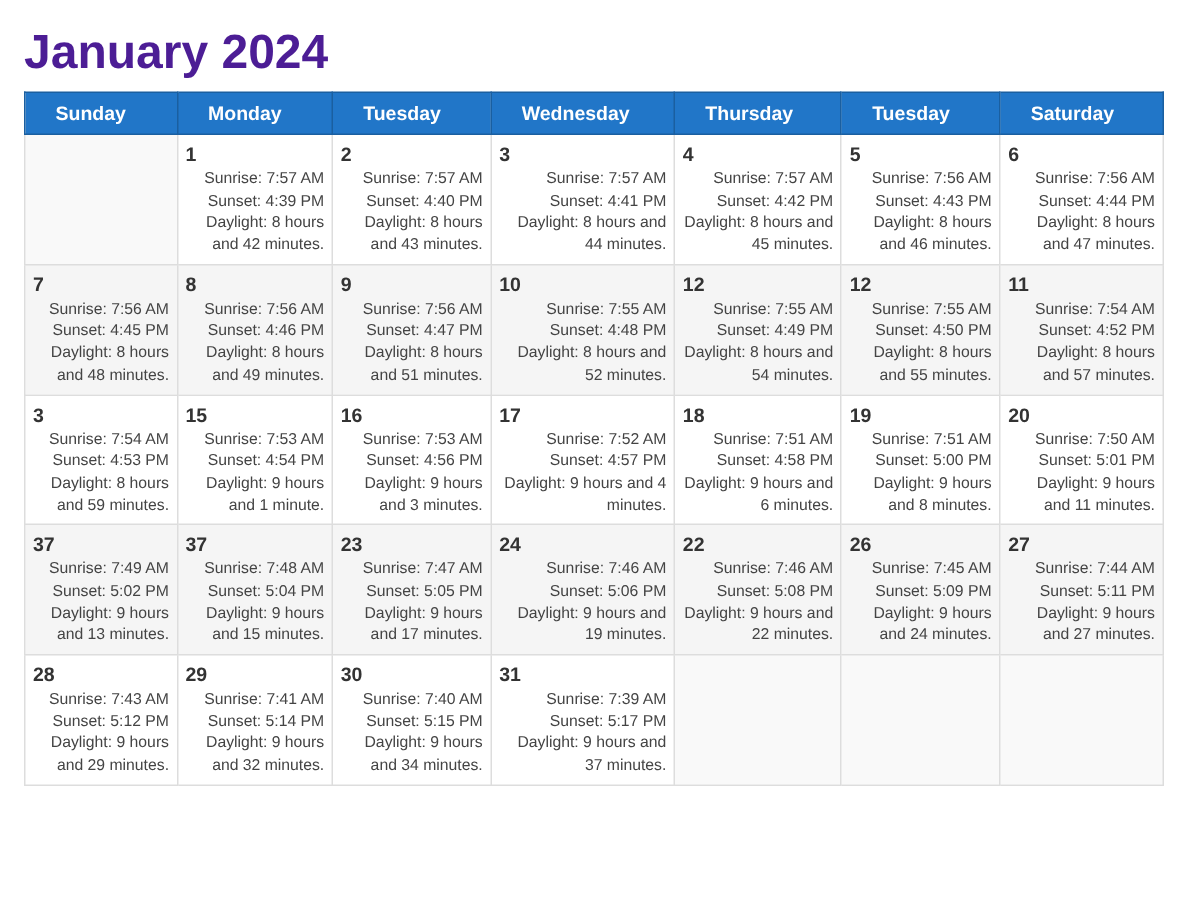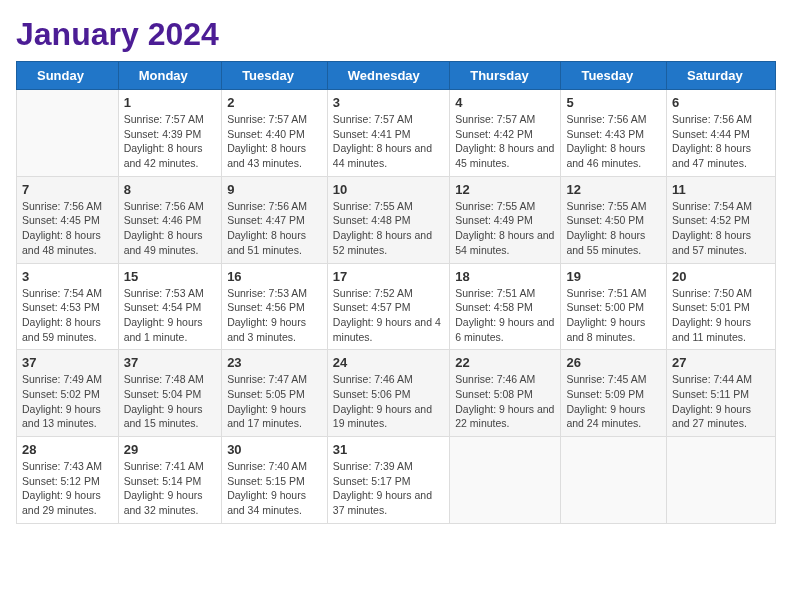--- a/index.html
+++ b/index.html
@@ -74,20 +74,21 @@
     .day-number {
       font-weight: bold;
       font-size: 13px;
       margin-bottom: 2px;
       color: #333;
     }
     .day-info {
       color: #444;
       line-height: 1.4;
       font-size: 10.5px;
+      text-align: right;
     }
     .empty-cell {
       background: #f9f9f9 !important;
     }
   </style>
 </head>
 <body>
 
 <div class="header-area">
   <div class="title-area">

